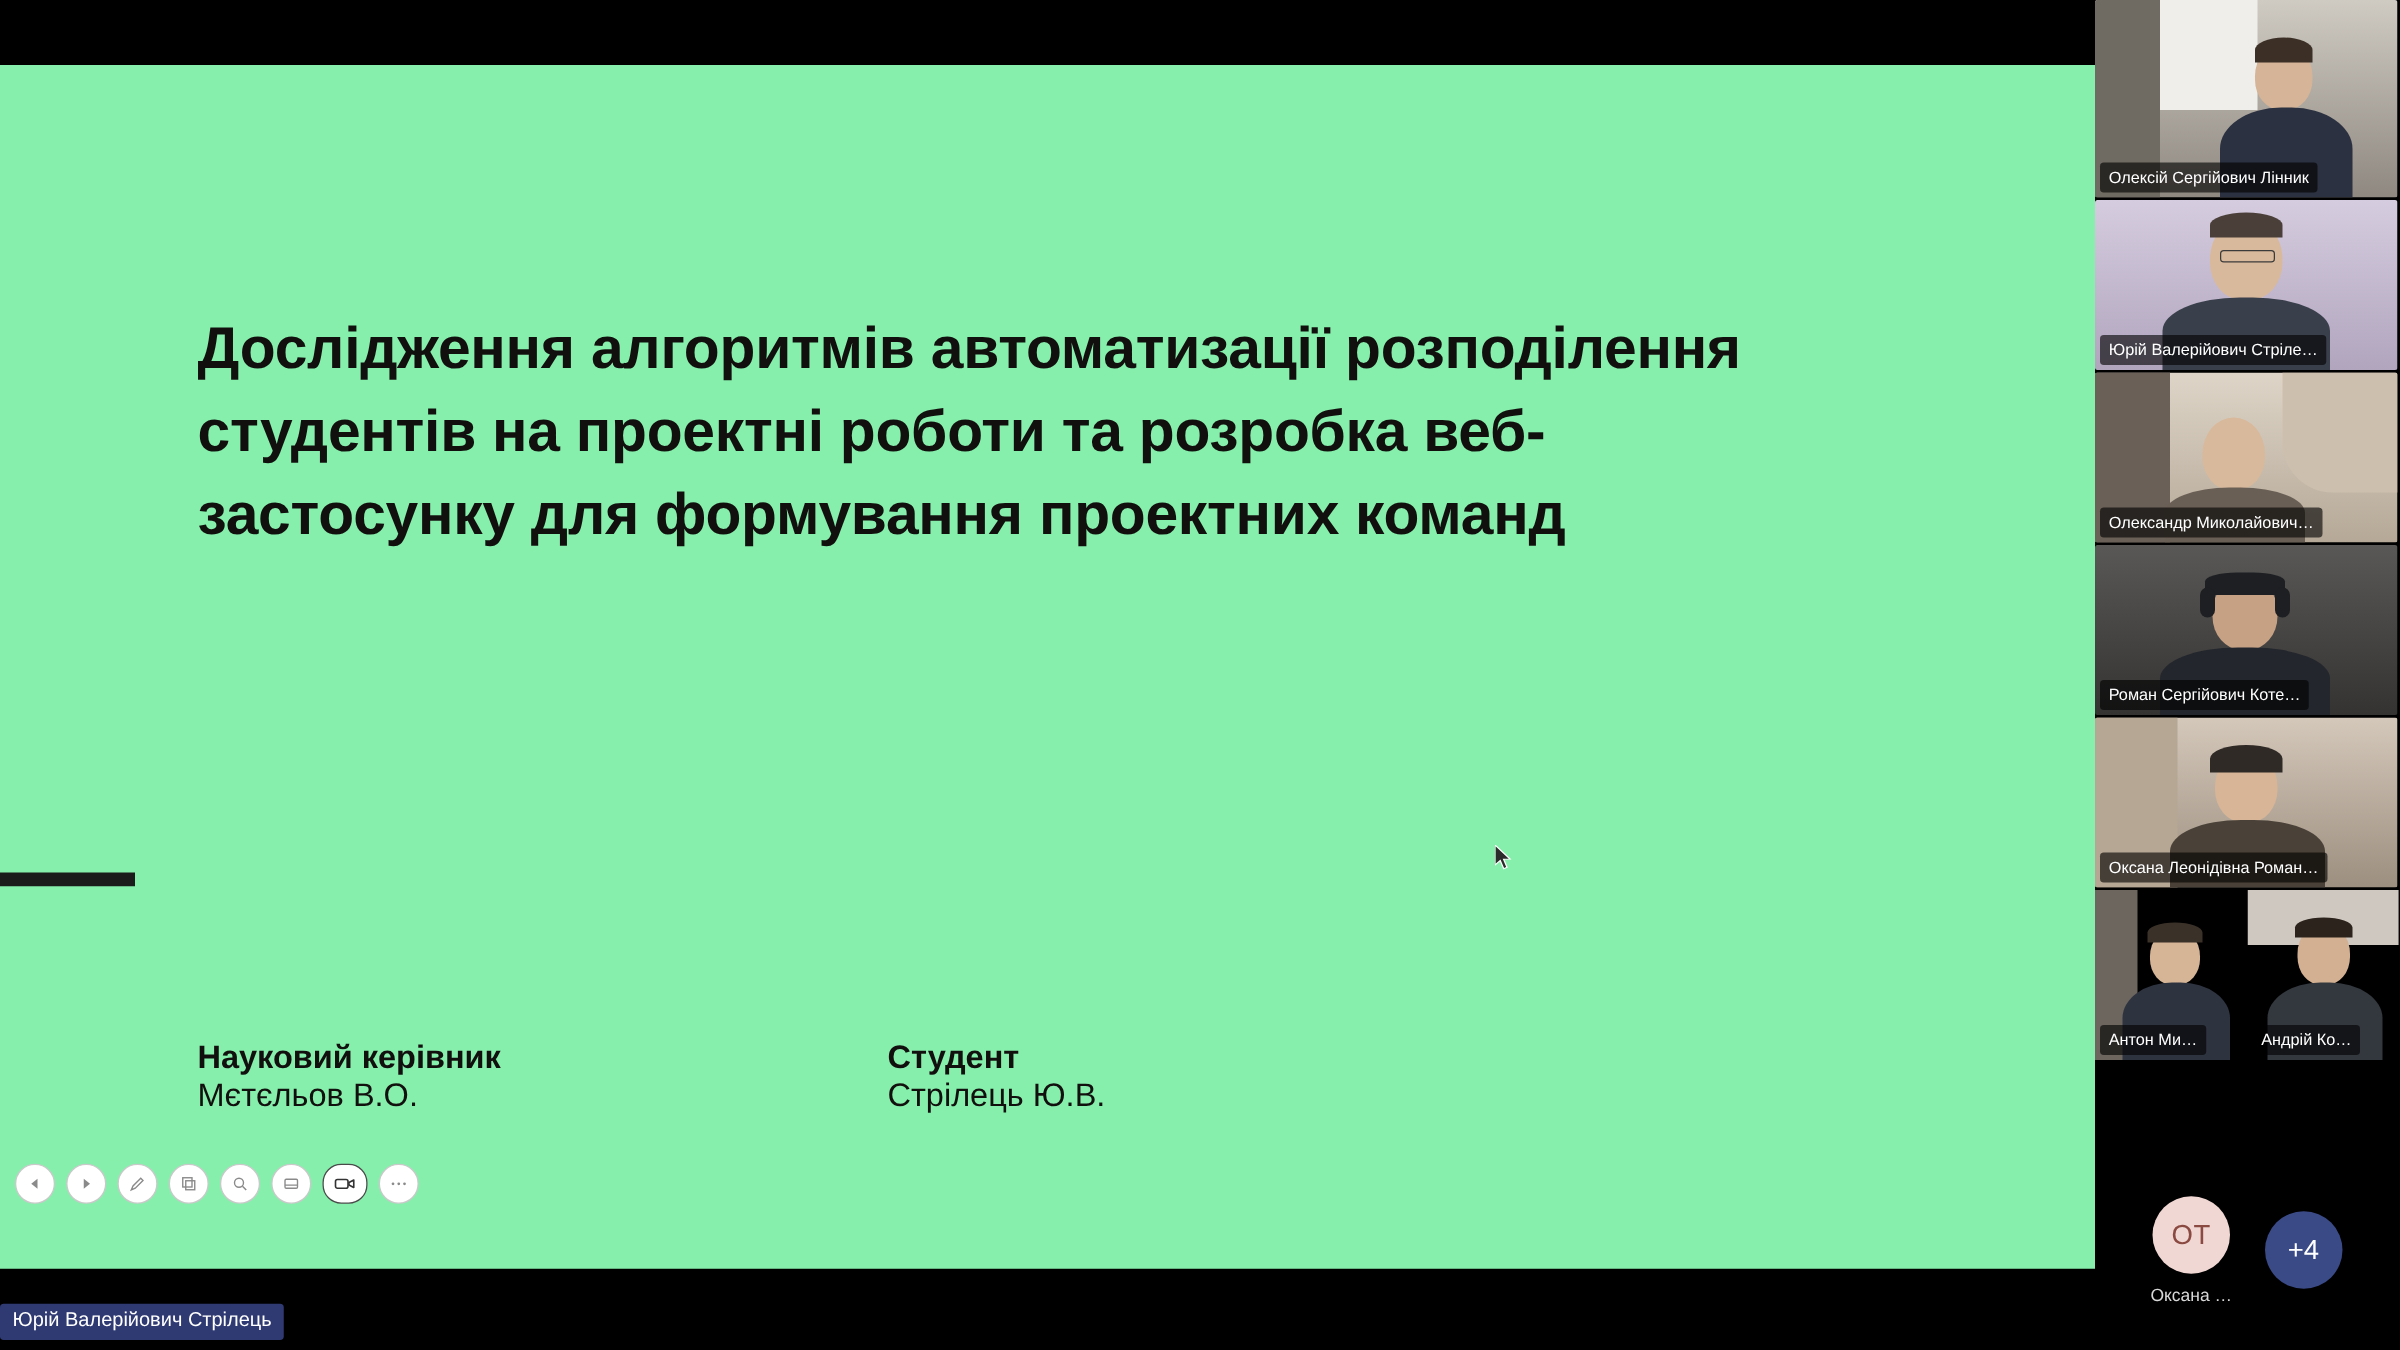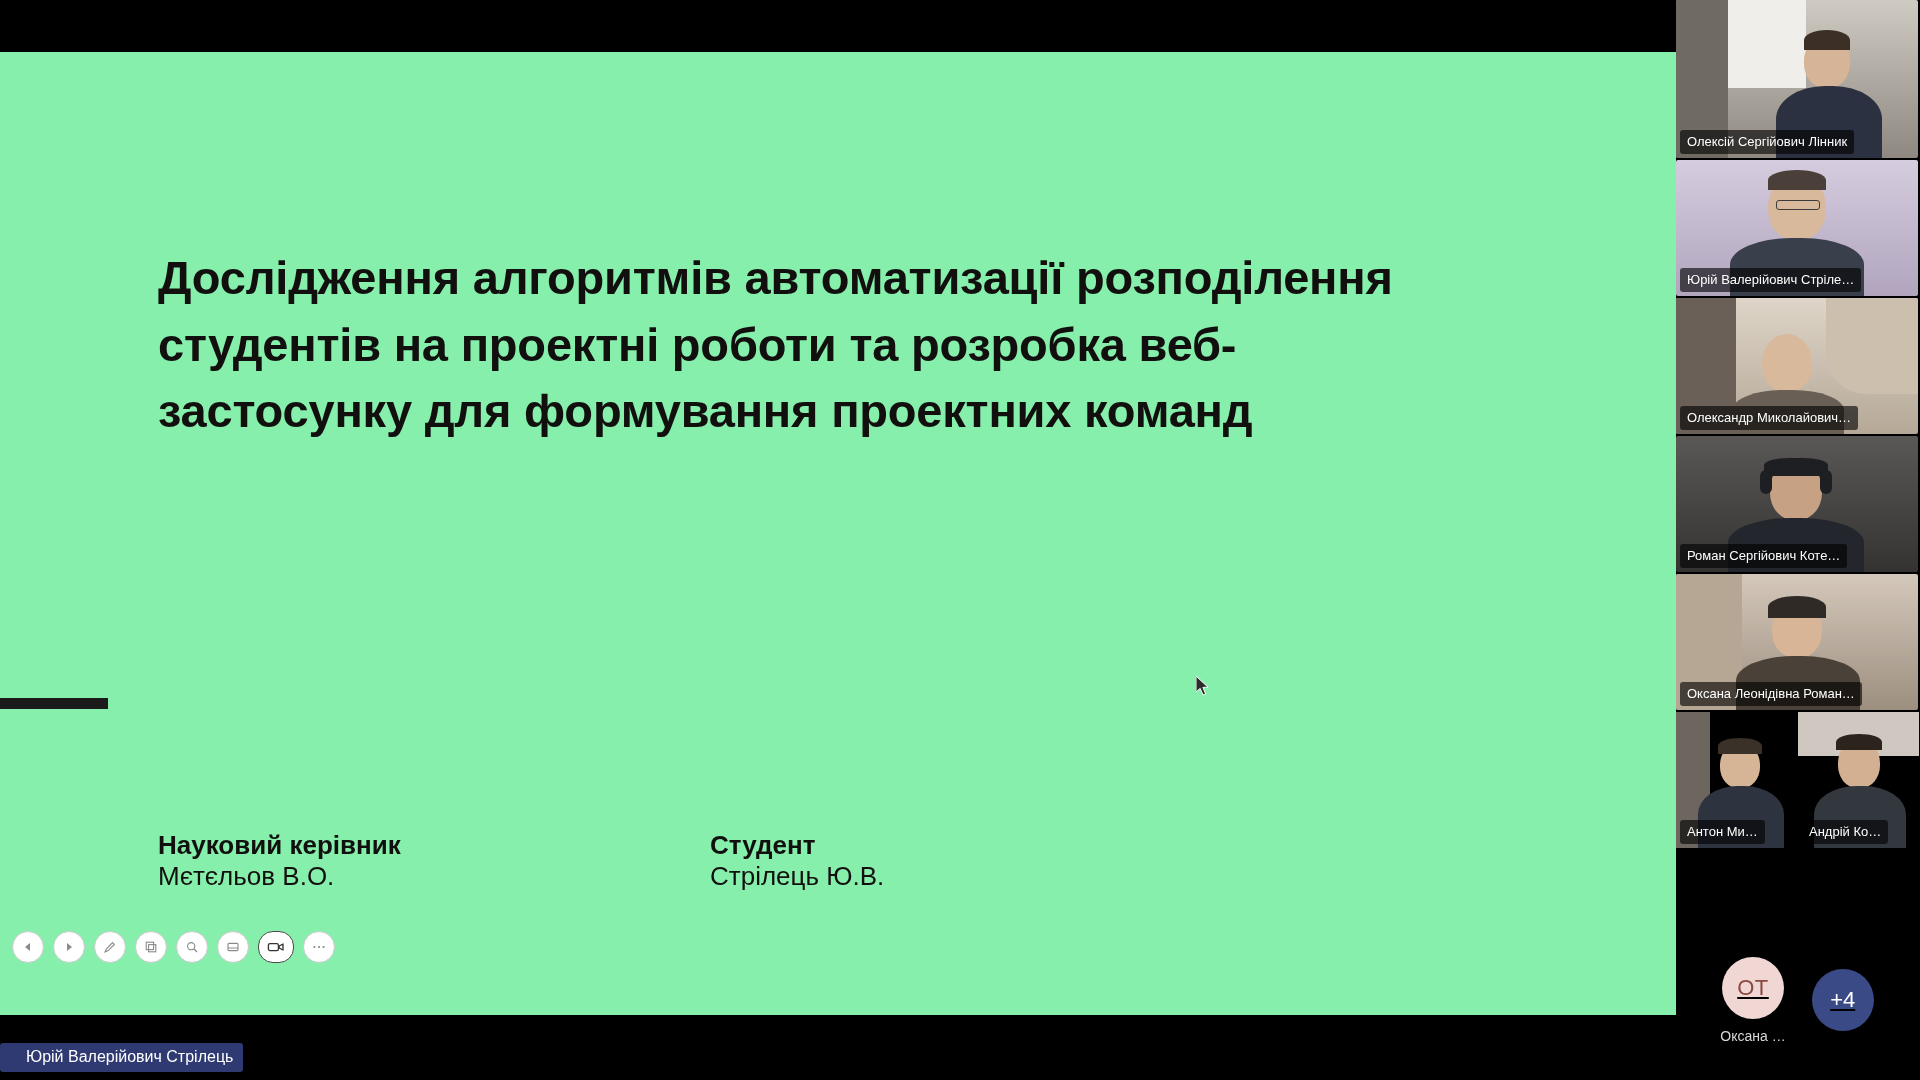--- a/index.html
+++ b/index.html
@@ -122,21 +122,21 @@
   }
 
   
   .presenter-chip {
     position: absolute;
     left: 0;
     bottom: 8px;
     background: #2f3a73;
     color: #ffffff;
     font-size: 16px;
-    padding: 5px 10px 6px 26px;
+    padding: 5px 10px 6px 10px;
     border-radius: 3px;
     white-space: nowrap;
   }
 
   
   .cursor {
     position: absolute;
     left: 1196px;
     top: 676px;
     width: 16px;
@@ -200,21 +200,20 @@
     position: absolute;
     right: 2px;
     bottom: 0;
     width: 242px;
     height: 160px;
     background: #000000;
     display: flex;
     align-items: center;
     justify-content: center;
     gap: 26px;
-    text-decoration: underline;
   }
 
   .avatar-block {
     display: flex;
     flex-direction: column;
     align-items: center;
     gap: 9px;
   }
 
   .avatar-circle {

